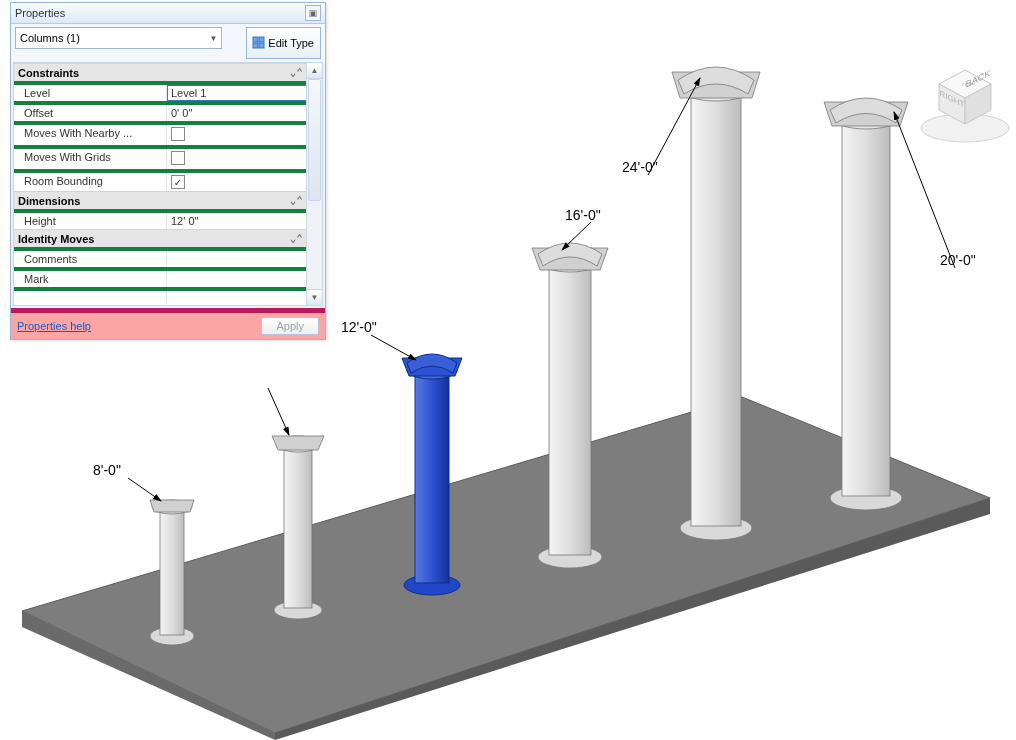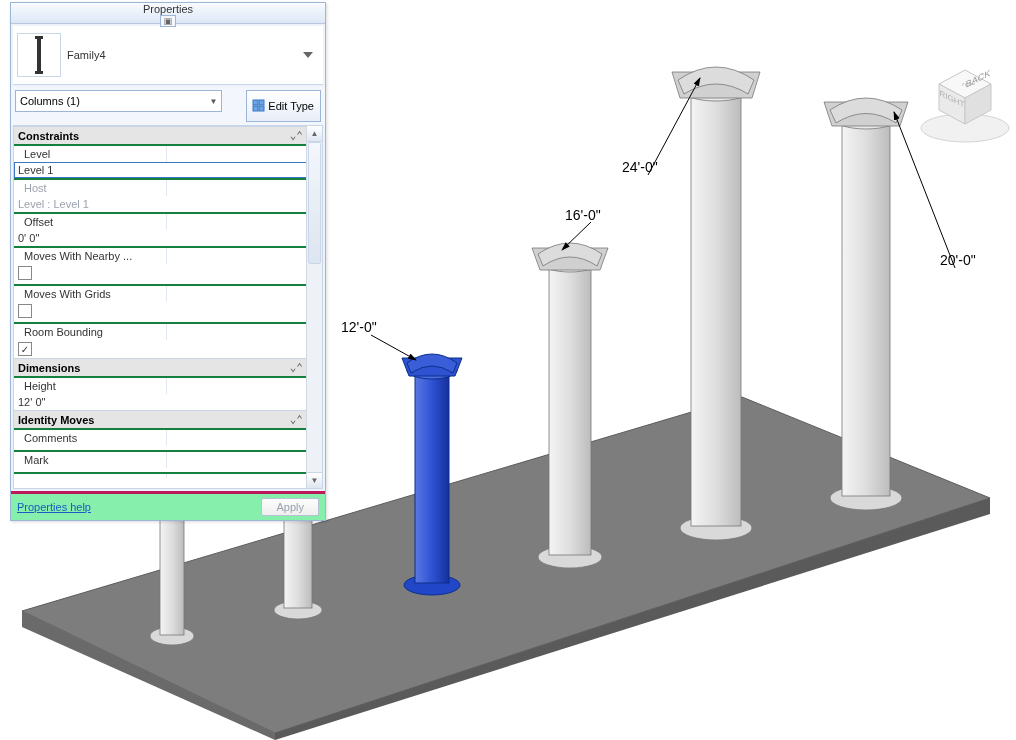--- a/index.html
+++ b/index.html
@@ -1,46 +1,46 @@
 <!DOCTYPE html>
 <html><head>
 <meta charset="utf-8">
 <style>
   html,body{margin:0;padding:0;width:1016px;height:740px;background:#fff;font-family:"Segoe UI",Tahoma,sans-serif;font-size:11px;color:#000;overflow:hidden;}
   .canvas{position:absolute;inset:0;}
   
   .palette{position:absolute;left:10px;top:2px;width:314px;border:1px solid #9bb6d7;background:#eef3fb;box-shadow:1px 1px 3px rgba(0,0,0,.15);}
-  .pal-title{display:flex;align-items:center;justify-content:space-between;height:20px;padding:0 4px;background:linear-gradient(#f8fbff,#dde8f6);border-bottom:1px solid #b7c8df;flex-direction:column;}
+  .pal-title{display:flex;align-items:center;justify-content:space-between;height:20px;padding:0 4px;background:linear-gradient(#f8fbff,#dde8f6);border-bottom:1px solid #b7c8df;}
   .pal-title span{font-size:11px;color:#333;}
   .pal-pin{width:14px;height:14px;border:1px solid #9bb6d7;background:#f4f8fe;font-size:9px;display:flex;align-items:center;justify-content:center;color:#666;cursor:pointer;}
   .type-row{display:flex;align-items:center;height:50px;padding:4px;background:#fff;border-bottom:1px solid #c9d6e8;margin:2px;}
   .thumb{width:42px;height:42px;border:1px solid #c9d6e8;margin-right:6px;background:#fff;display:flex;align-items:center;justify-content:center;}
   .thumb svg{width:10px;height:38px;}
   .type-name{flex:1;color:#333;}
   .type-drop{width:0;height:0;border-left:5px solid transparent;border-right:5px solid transparent;border-top:6px solid #666;margin-right:6px;}
   .filter-row{display:flex;align-items:flex-start;gap:4px;padding:3px 4px;background:#f3f7fd;}
   .filter-select{flex:1;height:20px;border:1px solid #9bb6d7;background:#fff;display:flex;align-items:center;justify-content:space-between;padding:0 4px;font-size:11px;}
   .edit-type{height:20px;border:1px solid #9bb6d7;background:linear-gradient(#fff,#e8eef8);padding:5px 6px;display:flex;align-items:center;gap:3px;font-size:11px;cursor:pointer;margin-left:20px;}
   .edit-type svg{width:12px;height:12px;}
   .grid-wrap{position:relative;background:#fff;margin:0 2px 2px 2px;border:1px solid #c9d6e8;}
   .grid{width:calc(100% - 15px);}
   .grp{background:#e5e5e5;font-weight:bold;padding:2px 4px;border-top:1px solid #c9d6e8;display:flex;justify-content:space-between;align-items:center;}
   .grp .chev{font-family:monospace;color:#666;}
-  .row{display:flex;border-top:2px solid #15803d;flex-direction:column;}
+  .row{display:flex;border-top:4px solid #15803d;}
   .cell-l{width:138px;padding:2px 4px 2px 10px;color:#333;border-right:1px solid #e2e8f2;white-space:nowrap;overflow:hidden;text-overflow:ellipsis;}
   .cell-r{flex:1;padding:2px 4px;color:#333;}
   .dim .cell-l{color:#9aa2ad;}
   .dim .cell-r{color:#9aa2ad;}
   .cell-r.sel{border:1px solid #3a76c4;padding:1px 3px;background:#fff;}
   .chk{width:12px;height:12px;border:1px solid #888;background:#fff;display:inline-flex;align-items:center;justify-content:center;font-size:10px;color:#333;}
   .scroll{position:absolute;right:0;top:0;bottom:0;width:15px;background:#eef1f6;border-left:1px solid #d0d8e4;}
   .scroll .btn{height:15px;background:linear-gradient(#fff,#dfe6f0);border-bottom:1px solid #c9d6e8;display:flex;align-items:center;justify-content:center;font-size:8px;color:#666;}
   .scroll .btn.b{position:absolute;bottom:0;left:0;right:0;border-top:1px solid #c9d6e8;border-bottom:none;}
   .scroll .thumb-s{position:absolute;top:16px;left:1px;right:1px;height:120px;background:linear-gradient(#f4f7fc,#dde5f0);border:1px solid #c9d6e8;border-radius:2px;}
-  .foot{display:flex;align-items:center;justify-content:space-between;padding:4px 6px;border-top:3px solid #be185d;background:#86efac;}
+  .foot{display:flex;align-items:center;justify-content:space-between;padding:4px 6px;border-top:5px solid #be185d;background:#fca5a5;}
   .help{color:#1a5bc4;text-decoration:underline;cursor:pointer;}
   .apply{border:1px solid #b7c3d4;background:linear-gradient(#fdfdfd,#efefef);color:#9aa2ad;padding:2px 14px;border-radius:2px;}
   
   .label{position:absolute;font-size:14px;color:#000;white-space:nowrap;}
   .viewcube{position:absolute;right:4px;top:50px;width:94px;height:94px;}
   svg{overflow:visible;}
 </style>
 </head>
 <body>
 
@@ -144,31 +144,20 @@
   </g>
 </svg>
 </div>
 
 <div class="palette">
   <div class="pal-title">
     <span>Properties</span>
     <div class="pal-pin">▣</div>
   </div>
 
-  <div class="type-row">
-    <div class="thumb">
-      <svg viewBox="0 0 10 38">
-            <rect x="3" y="2" width="4" height="34" fill="#333"></rect>
-            <rect x="1" y="0" width="8" height="3" fill="#333"></rect>
-            <rect x="1" y="35" width="8" height="3" fill="#333"></rect>
-          </svg>
-    </div>
-    <span class="type-name">Family4</span>
-    <div class="type-drop"></div>
-  </div>
 
   <div class="filter-row">
     <div class="filter-select">
       <span>Columns (1)</span>
       <span style="font-size:8px;color:#555">▼</span>
     </div>
     <div class="edit-type">
       <svg viewBox="0 0 12 12">
             <rect x="0" y="0" width="5" height="5" fill="#6aa7e8" stroke="#3a76c4"></rect>
             <rect x="6" y="0" width="5" height="5" fill="#6aa7e8" stroke="#3a76c4"></rect>
@@ -183,24 +172,20 @@
     <div class="grid">
 
       <div class="grp">
         <span>Constraints</span>
             <span class="chev">⌄⌃</span>
       </div>
       <div class="row">
         <div class="cell-l">Level</div>
         <div class="cell-r sel">Level 1</div>
       </div>
-      <div class="row dim">
-        <div class="cell-l">Host</div>
-        <div class="cell-r">Level : Level 1</div>
-      </div>
       <div class="row">
         <div class="cell-l">Offset</div>
         <div class="cell-r">0'  0"</div>
       </div>
       <div class="row">
         <div class="cell-l">Moves With Nearby ...</div>
         <div class="cell-r"><span class="chk"></span></div>
       </div>
       <div class="row">
         <div class="cell-l">Moves With Grids</div>

